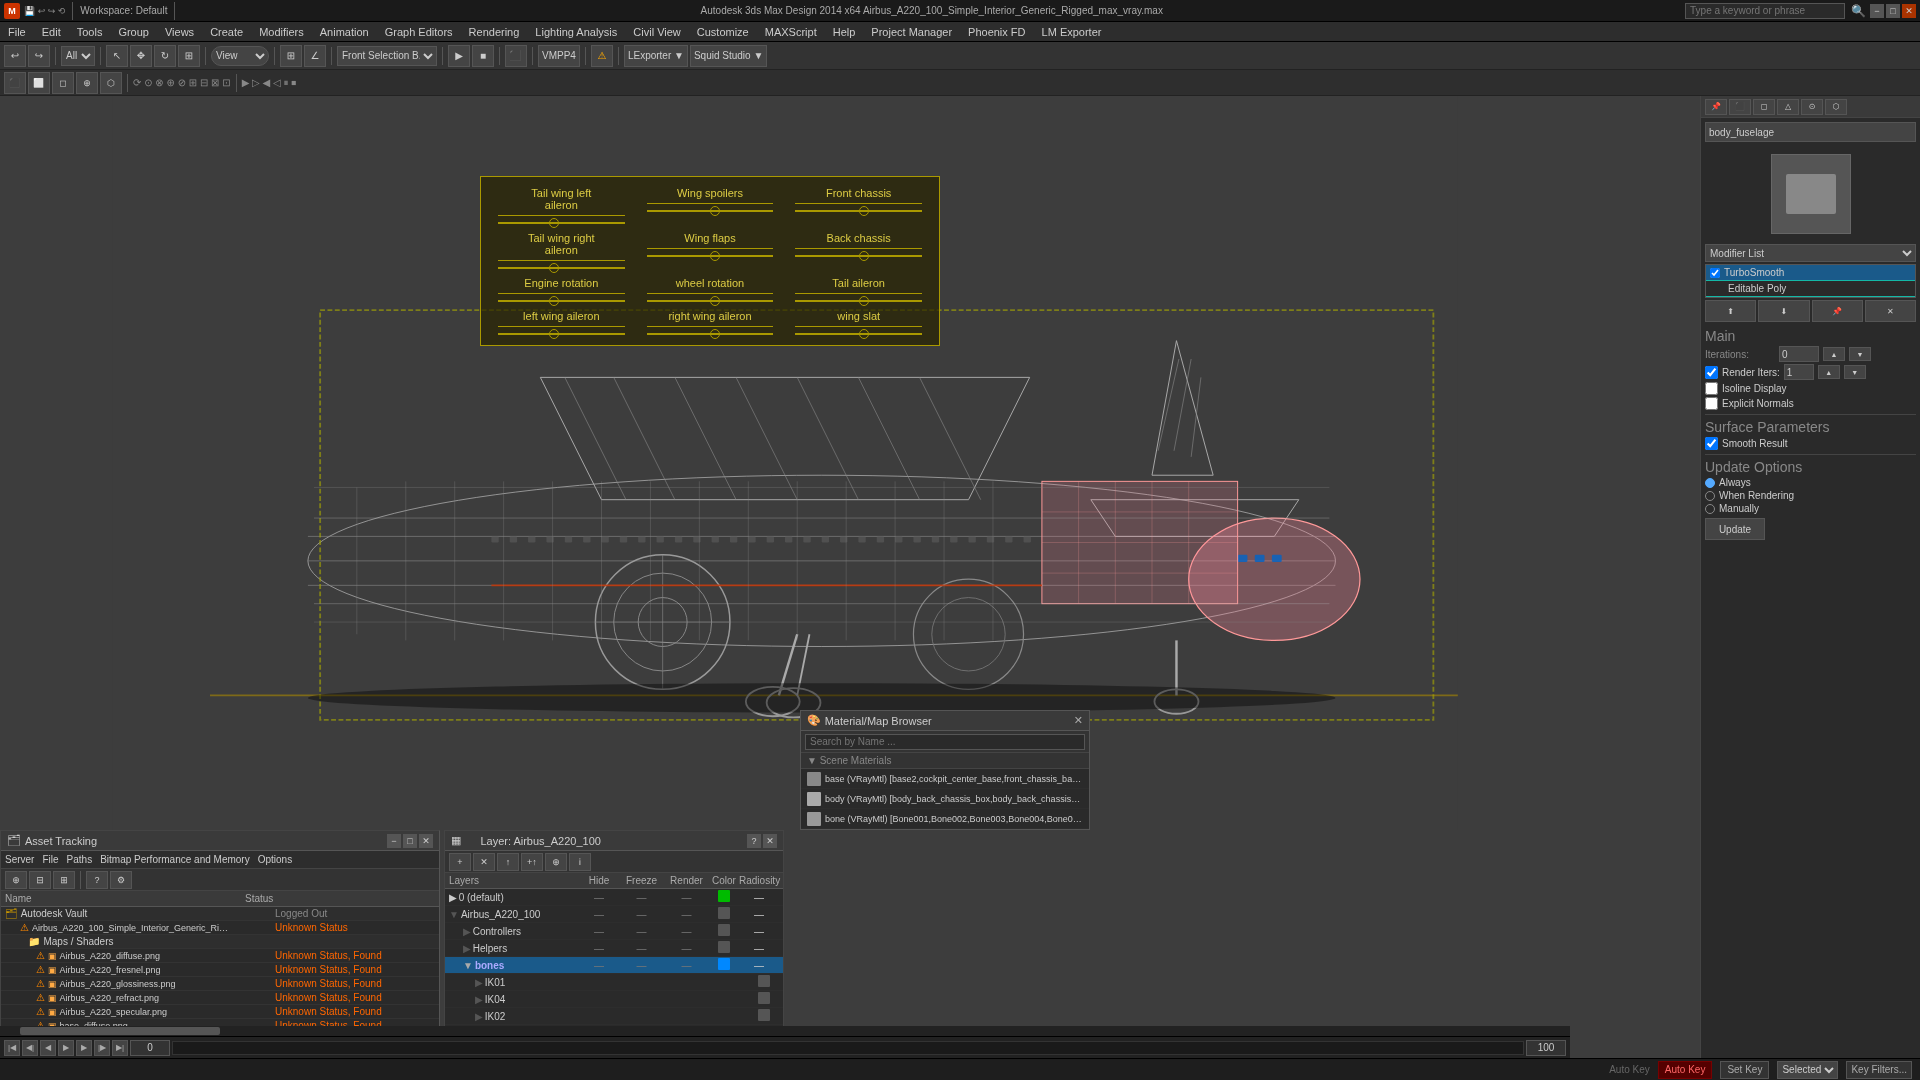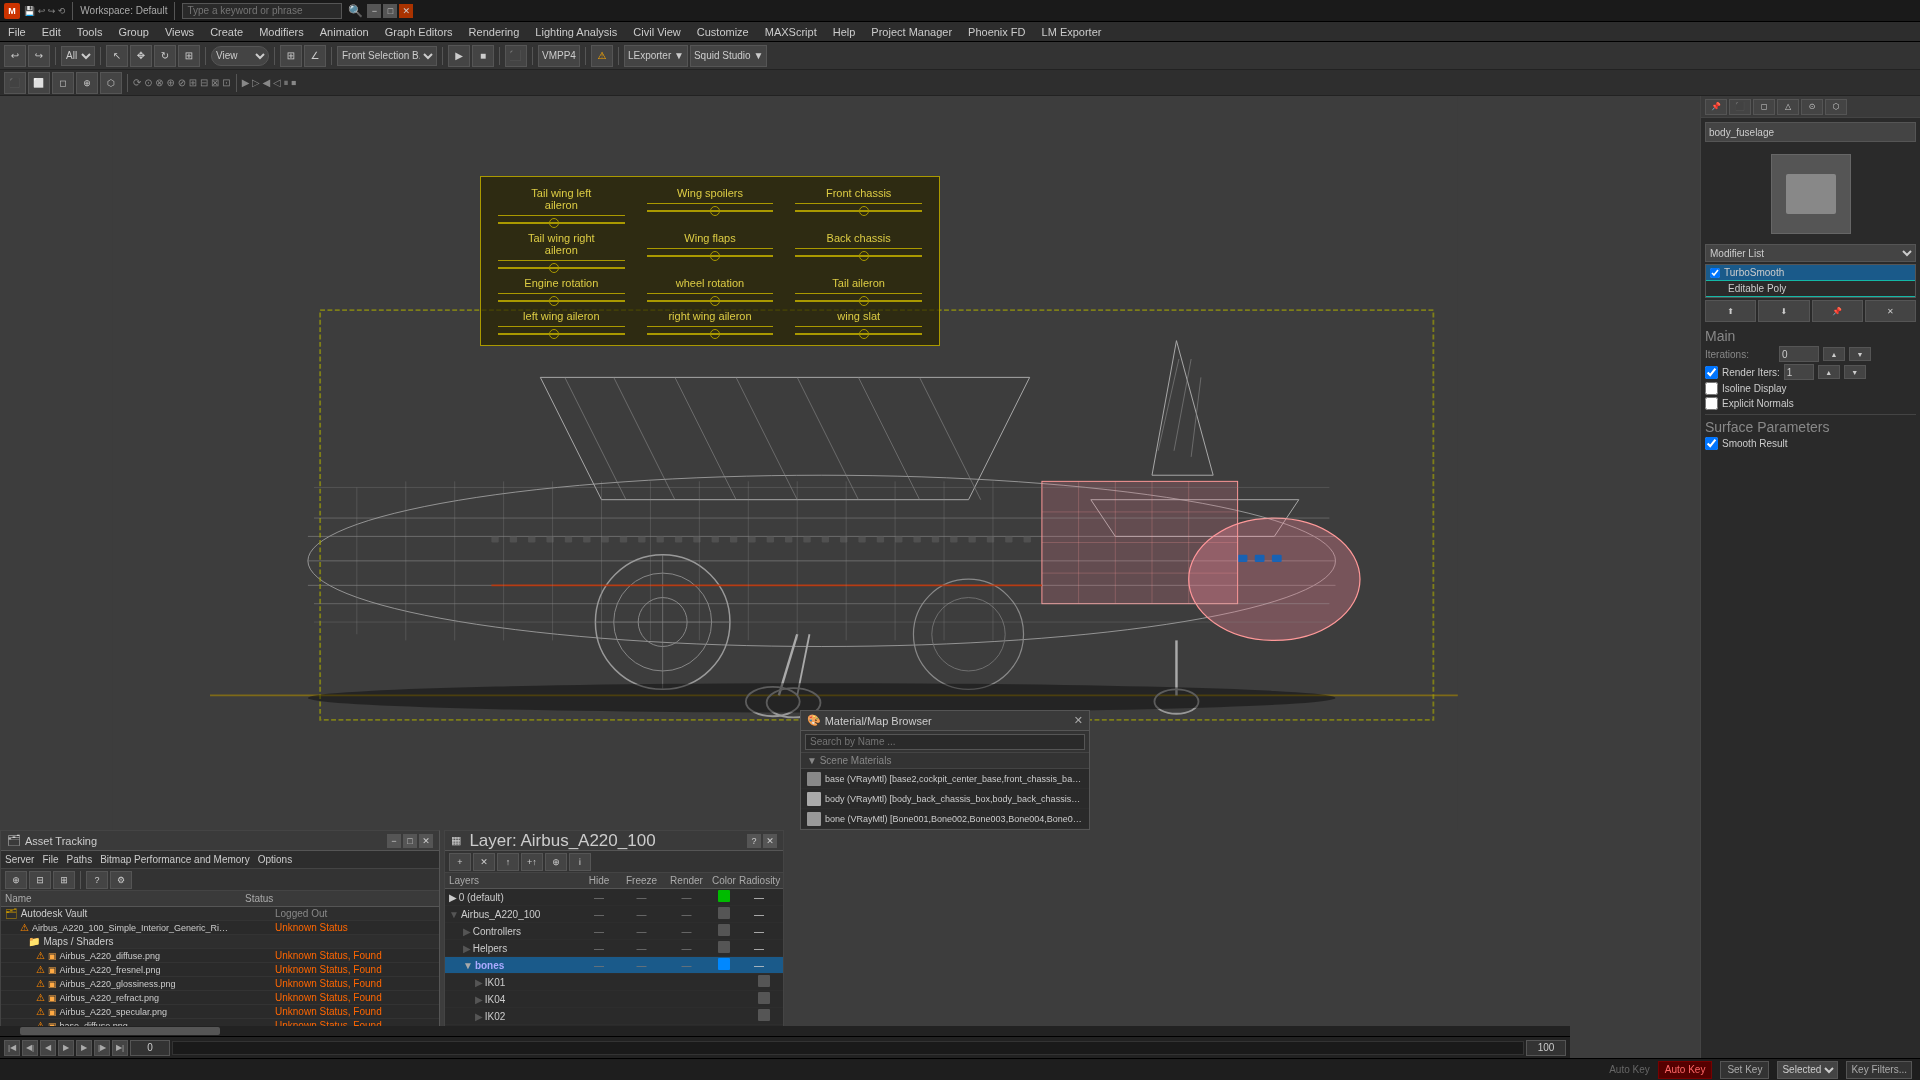--- a/index.html
+++ b/index.html
@@ -596,20 +596,21 @@
 </head>
 <body>
 
 <div id="title-bar">
   <div class="app-icon">M</div>
 
   <span style="color:#888;font-size:9px;">💾 ↩ ↪ ⟲</span>
   <div class="toolbar-sep"></div>
   <span style="font-size:10px;color:#aaa;">Workspace: Default</span>
   <div class="toolbar-sep"></div>
+  <div class="title-text" style="font-size:10px;color:#aaa;text-align:center;overflow:hidden;white-space:nowrap;text-overflow:ellipsis;">Autodesk 3ds Max Design 2014 x64    Airbus_A220_100_Simple_Interior_Generic_Rigged_max_vray.max</div>
   <input class="search-box" type="text" placeholder="Type a keyword or phrase" style="">
   <span style="font-size:12px;color:#888;margin-left:2px;">🔍</span>
   <div class="win-controls">
     <button class="win-btn">−</button>
     <button class="win-btn">□</button>
     <button class="win-btn close">✕</button>
   </div>
 </div>
 
 <div id="menu-bar">
@@ -1032,21 +1033,21 @@
         <div style="height:10px;background:#222;border-top:1px solid #333;display:flex;align-items:center;">
           <div style="flex:1;height:8px;background:#1a1a1a;position:relative;">
             <div style="width:100px;height:6px;background:#555;margin:1px 0 0 10px;border-radius:2px;"></div>
           </div>
         </div>
       </div>
 
       <div id="layer-panel">
         <div class="layer-titlebar">
           <span>▦</span>
-          <span class="panel-title" style="margin-left:8px;font-size:17px;">Layer: Airbus_A220_100</span>
+          <span class="panel-title" style="margin-left:19px;font-size:11px;">Layer: Airbus_A220_100</span>
           <div style="display:flex;gap:2px;">
             <button class="panel-btn">?</button>
             <button class="panel-btn">✕</button>
           </div>
         </div>
         <div class="layer-toolbar">
           <button class="toolbar-btn" style="width:18px;height:18px;font-size:9px;">+</button>
           <button class="toolbar-btn" style="width:18px;height:18px;font-size:9px;">✕</button>
           <button class="toolbar-btn" style="width:18px;height:18px;font-size:9px;">↑</button>
           <button class="toolbar-btn" style="width:18px;height:18px;font-size:9px;">+↑</button>
@@ -1299,20 +1300,36 @@
 
       <div class="mod-section">
         <div class="mod-section-title">Surface Parameters</div>
         <div class="mod-checkbox-row">
           <input type="checkbox" checked="" style="">
           <span>Smooth Result</span>
         </div>
       </div>
 
 
+      <div class="mod-section">
+        <div class="mod-section-title">Update Options</div>
+        <div class="rb-row">
+          <div class="rb checked"></div>
+          <span>Always</span>
+        </div>
+        <div class="rb-row">
+          <div class="rb"></div>
+          <span>When Rendering</span>
+        </div>
+        <div class="rb-row">
+          <div class="rb"></div>
+          <span>Manually</span>
+        </div>
+        <button class="toolbar-btn" style="width:60px;margin-top:4px;">Update</button>
+      </div>
     </div>
   </div>
 
 </div>
 
 <div id="status-bar">
   <span style="flex:1;"></span>
 
   <span style="color:#666;">Auto Key</span>
   <button style="background:#550000;border:1px solid #770000;color:#ff6666;height:18px;padding:0 6px;cursor:pointer;font-size:10px;">Auto Key</button>

